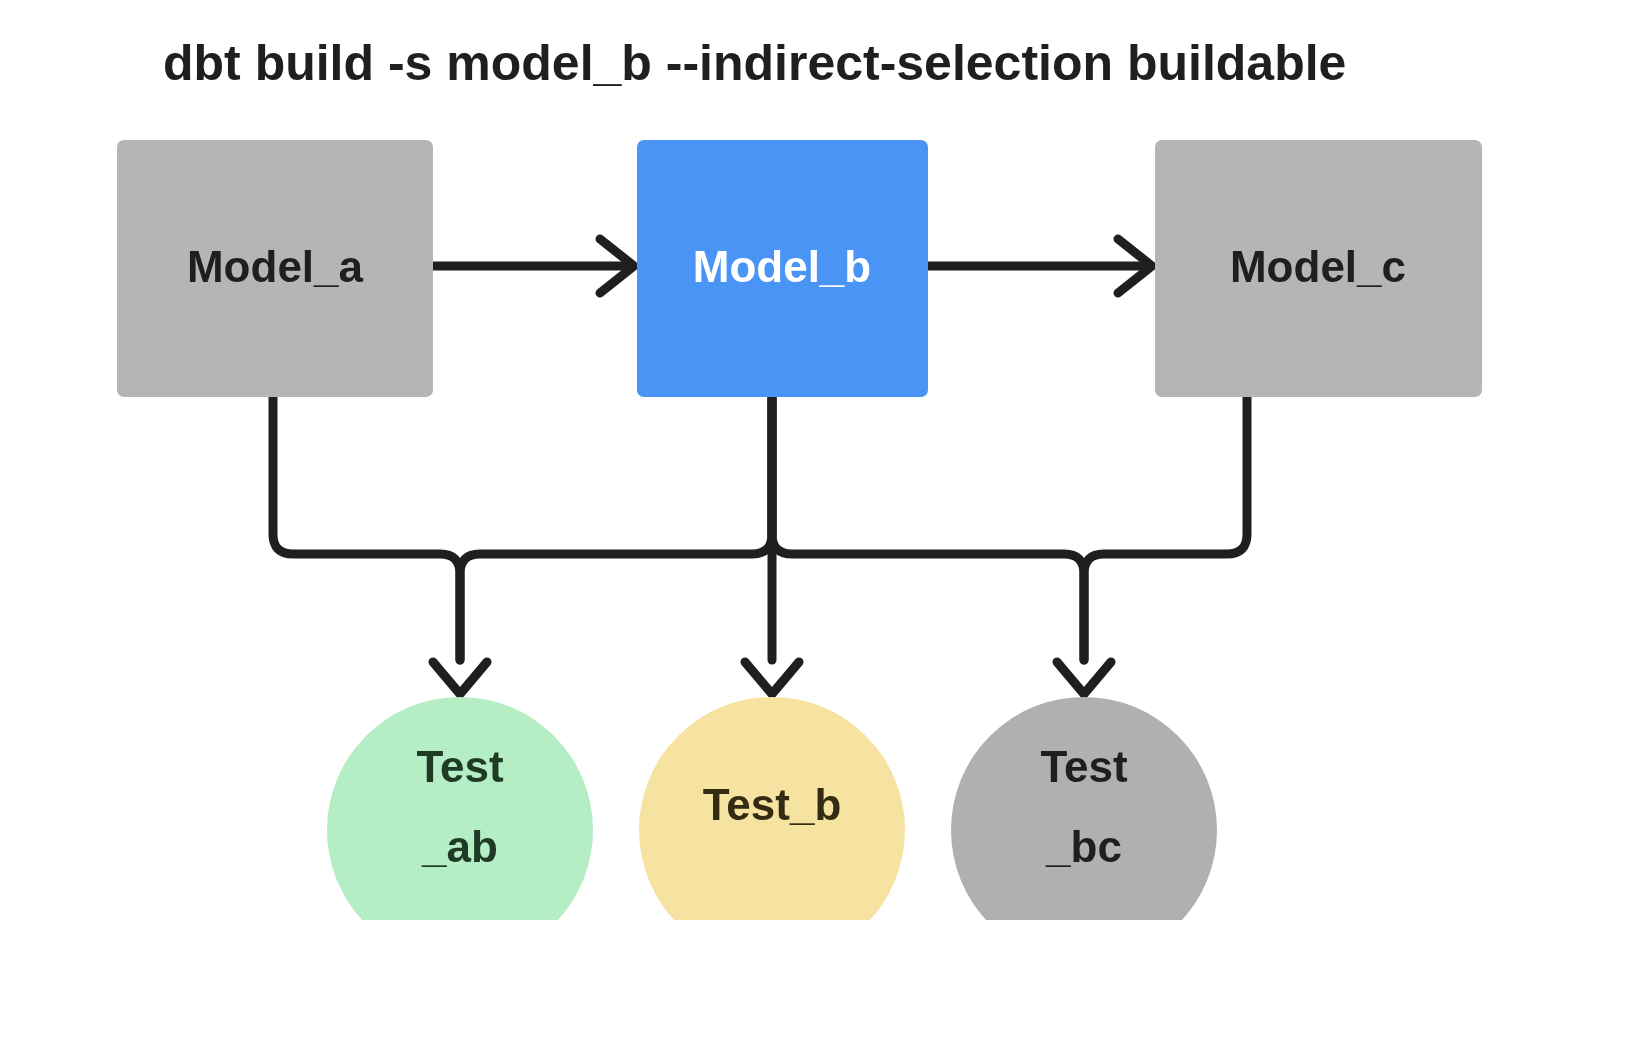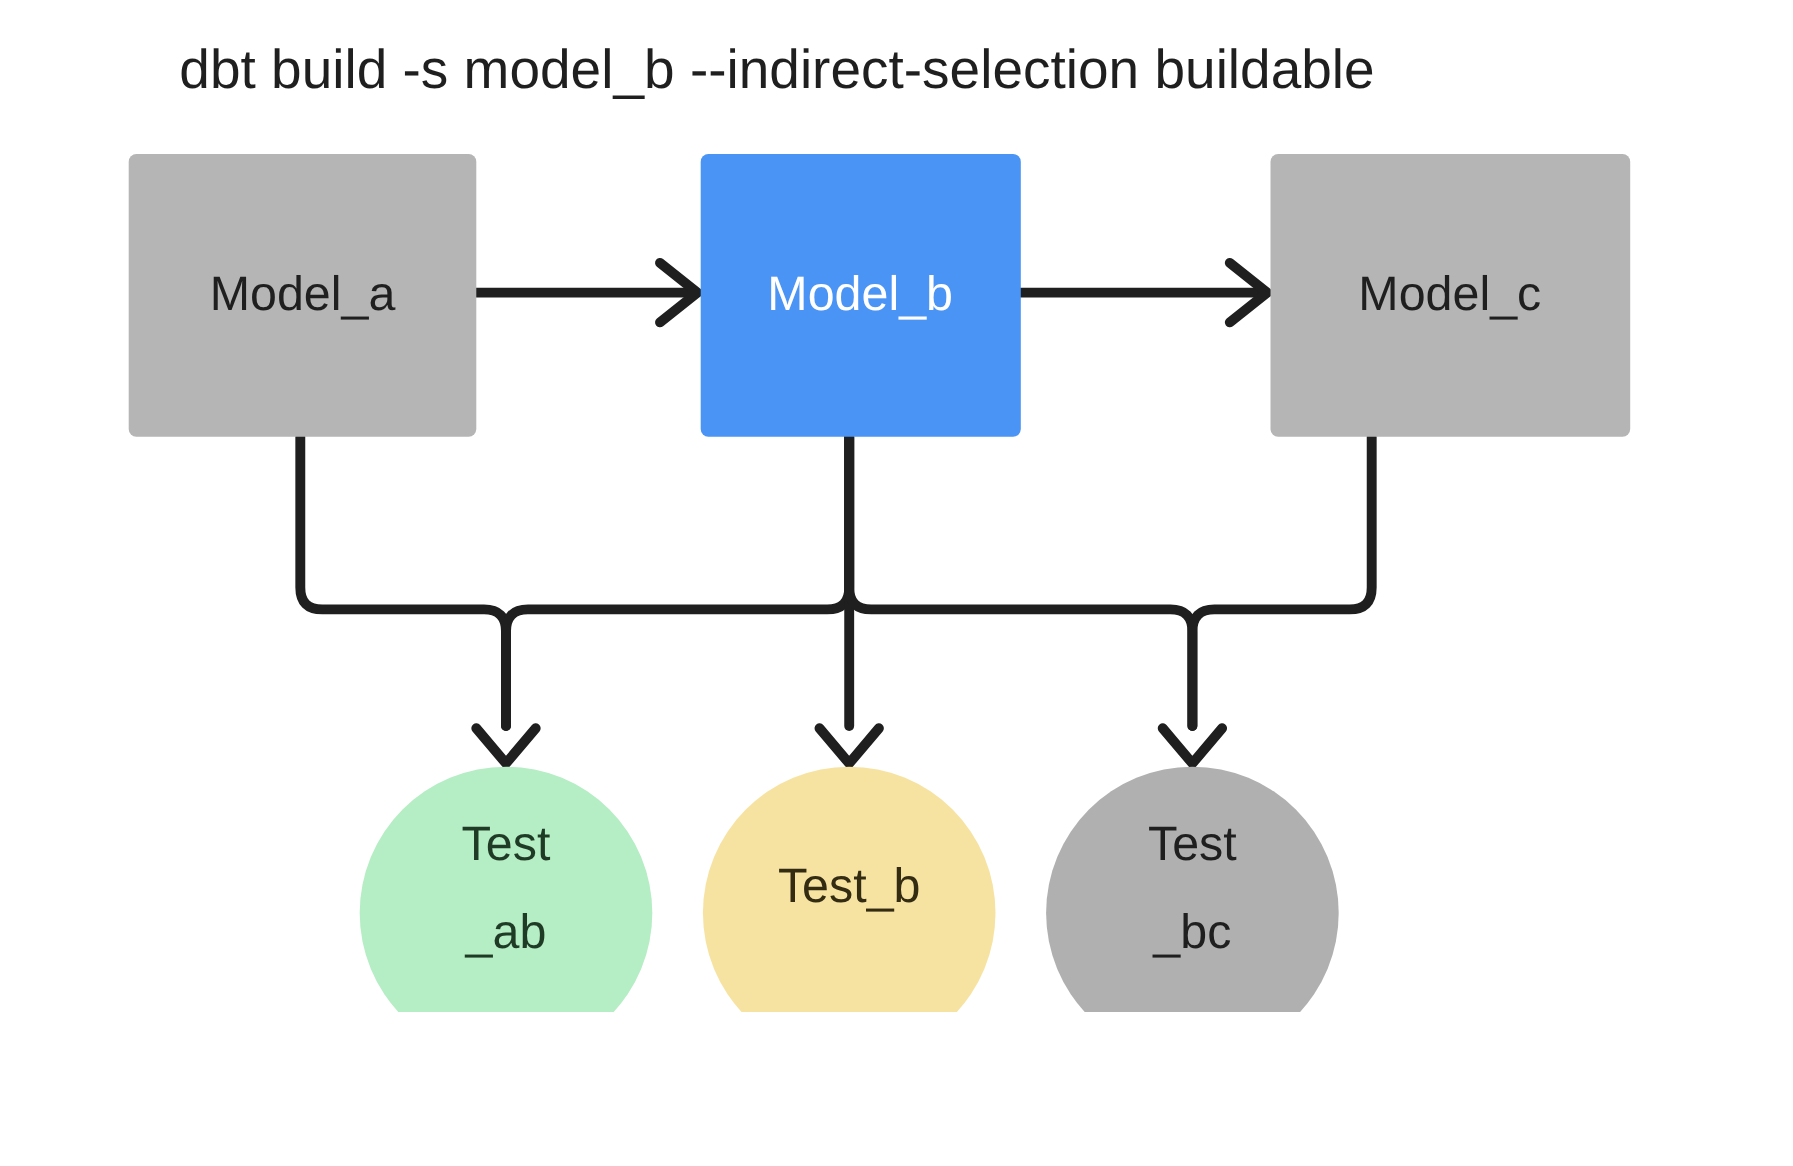--- a/index.html
+++ b/index.html
@@ -9,20 +9,21 @@
   }
   body {
     font-family: "Liberation Sans", sans-serif;
   }
   #canvas {
     position: relative;
     width: 1630px;
     height: 920px;
     background: #ffffff;
     overflow: hidden;
+    font-weight: bold;
   }
   #diagram-svg {
     position: absolute;
     left: 0;
     top: 0;
     width: 1630px;
     height: 1060px;
   }
   .title-text {
     font-size: 50px;

